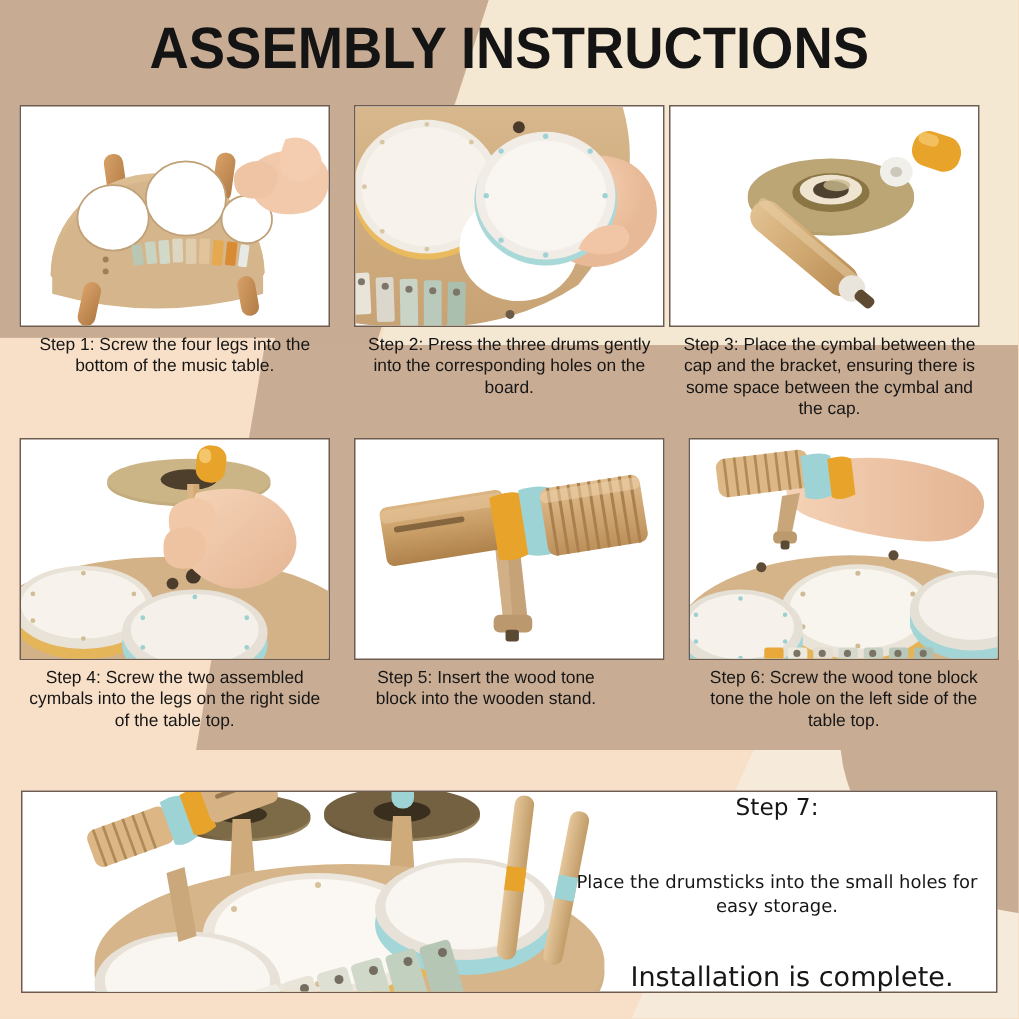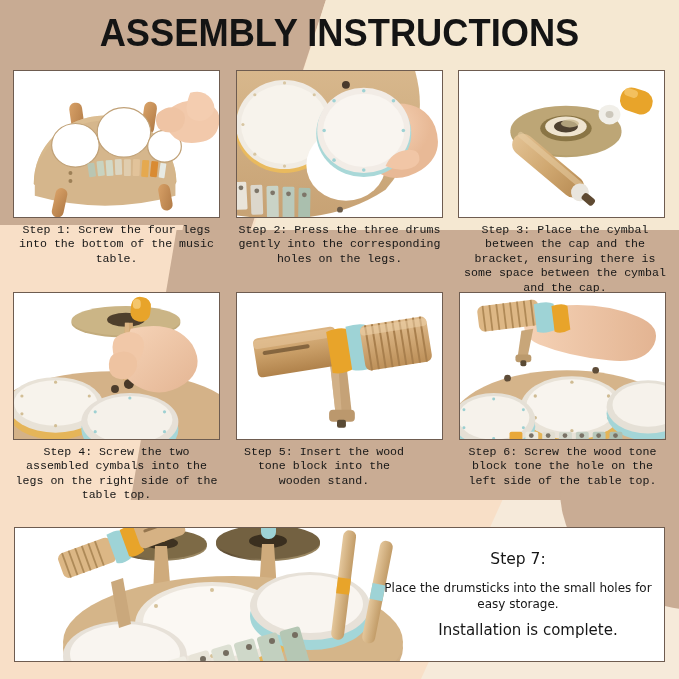--- a/index.html
+++ b/index.html
@@ -60,39 +60,39 @@
 
   
   .panel{position:absolute;}
   .photo{
     box-sizing:border-box;
     border:1px solid #6e5c50;
     background:#ffffff;
     position:relative;overflow:hidden;
   }
   .caption{
-    font-family:Liberation Mono, monospace;
+    font-family:Liberation Sans, sans-serif;
     font-size:11.6px;line-height:14.4px;color:#161616;
     text-align:center;padding:5px 2px 0 2px;
   }
 
   
   .wide-panel{
     position:absolute;left:14px;top:527px;width:651px;height:135px;
     box-sizing:border-box;border:1px solid #6e5c50;background:#fff;
     overflow:hidden;
   }
   .step7-box{
     position:absolute;right:0;top:0;width:292px;height:100%;
-    display:flex;flex-direction:column;align-items:center;justify-content:center;
+    display:flex;flex-direction:column;align-items:center;justify-content:space-between;
     color:#161616;text-align:center;
   }
   .step7-h{font-size:15.5px;line-height:20px;margin-bottom:11px;}
   .step7-p{font-size:12px;line-height:16px;margin-bottom:9px;}
-  .step7-f{font-size:15px;line-height:19px;margin-left:20px;}
+  .step7-f{font-size:18px;line-height:19px;margin-left:20px;}
 
   
   .ill{position:absolute;inset:0;}
   svg{display:block;}
 </style>
 </head>
 <body>
 
 <div id="root">
 
@@ -226,24 +226,24 @@
           <rect x="62" y="118" width="12" height="32" rx="1.5" fill="#aabfae" transform="rotate(1 68 134)"></rect>
           <circle cx="4" cy="118" r="2.4" fill="#7d7568"></circle>
           <circle cx="20" cy="121" r="2.4" fill="#7d7568"></circle>
           <circle cx="36" cy="123" r="2.4" fill="#7d7568"></circle>
           <circle cx="52" cy="124" r="2.4" fill="#7d7568"></circle>
           <circle cx="68" cy="125" r="2.4" fill="#7d7568"></circle>
         </g>
         <circle cx="104" cy="140" r="3" fill="#6b5b49"></circle>
       </svg>
     </div>
-    <div class="caption">Step 2: Press the three drums gently into the corresponding holes on the legs.</div>
-  </div>
-
-  <div class="panel" style="left:458px;top:70px;width:214px;">
+    <div class="caption">Step 2: Press the three drums gently into the corresponding holes on the board.</div>
+  </div>
+
+  <div class="panel" style="left:446px;top:70px;width:214px;">
     <div class="photo" style="width:207px;height:148px;">
       <svg class="ill" viewBox="0 0 207 148">
         <defs>
           <linearGradient id="cym3" x1="0" y1="0" x2="1" y2="1">
             <stop offset="0" stop-color="#c9b282"></stop>
               <stop offset="0.5" stop-color="#a9935f"></stop>
             <stop offset="1" stop-color="#c6b081"></stop>
           </linearGradient>
           <linearGradient id="stick3" x1="0" y1="0" x2="1" y2="0">
             <stop offset="0" stop-color="#e2c192"></stop>

